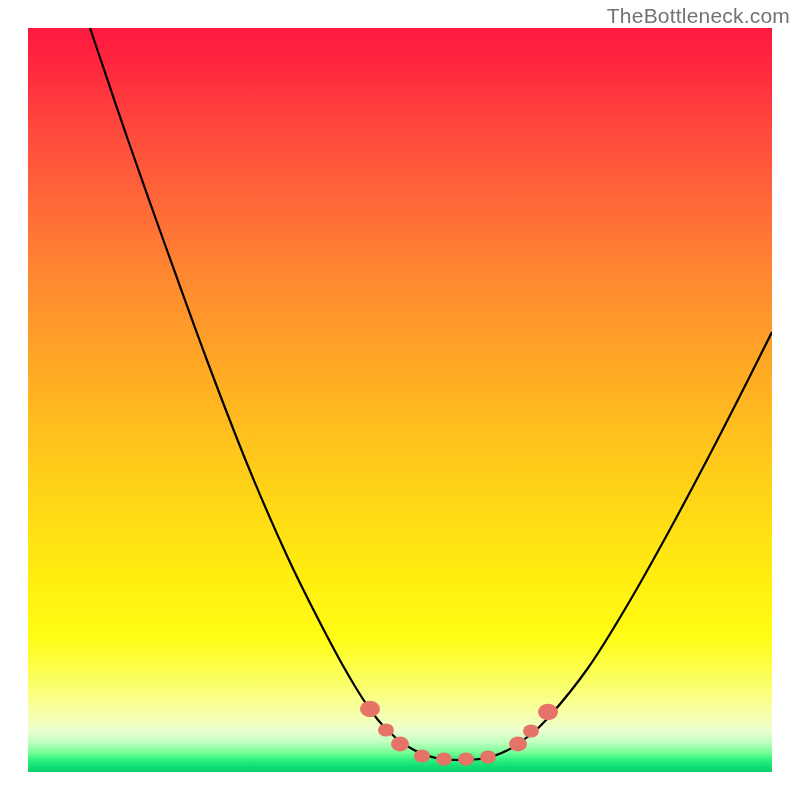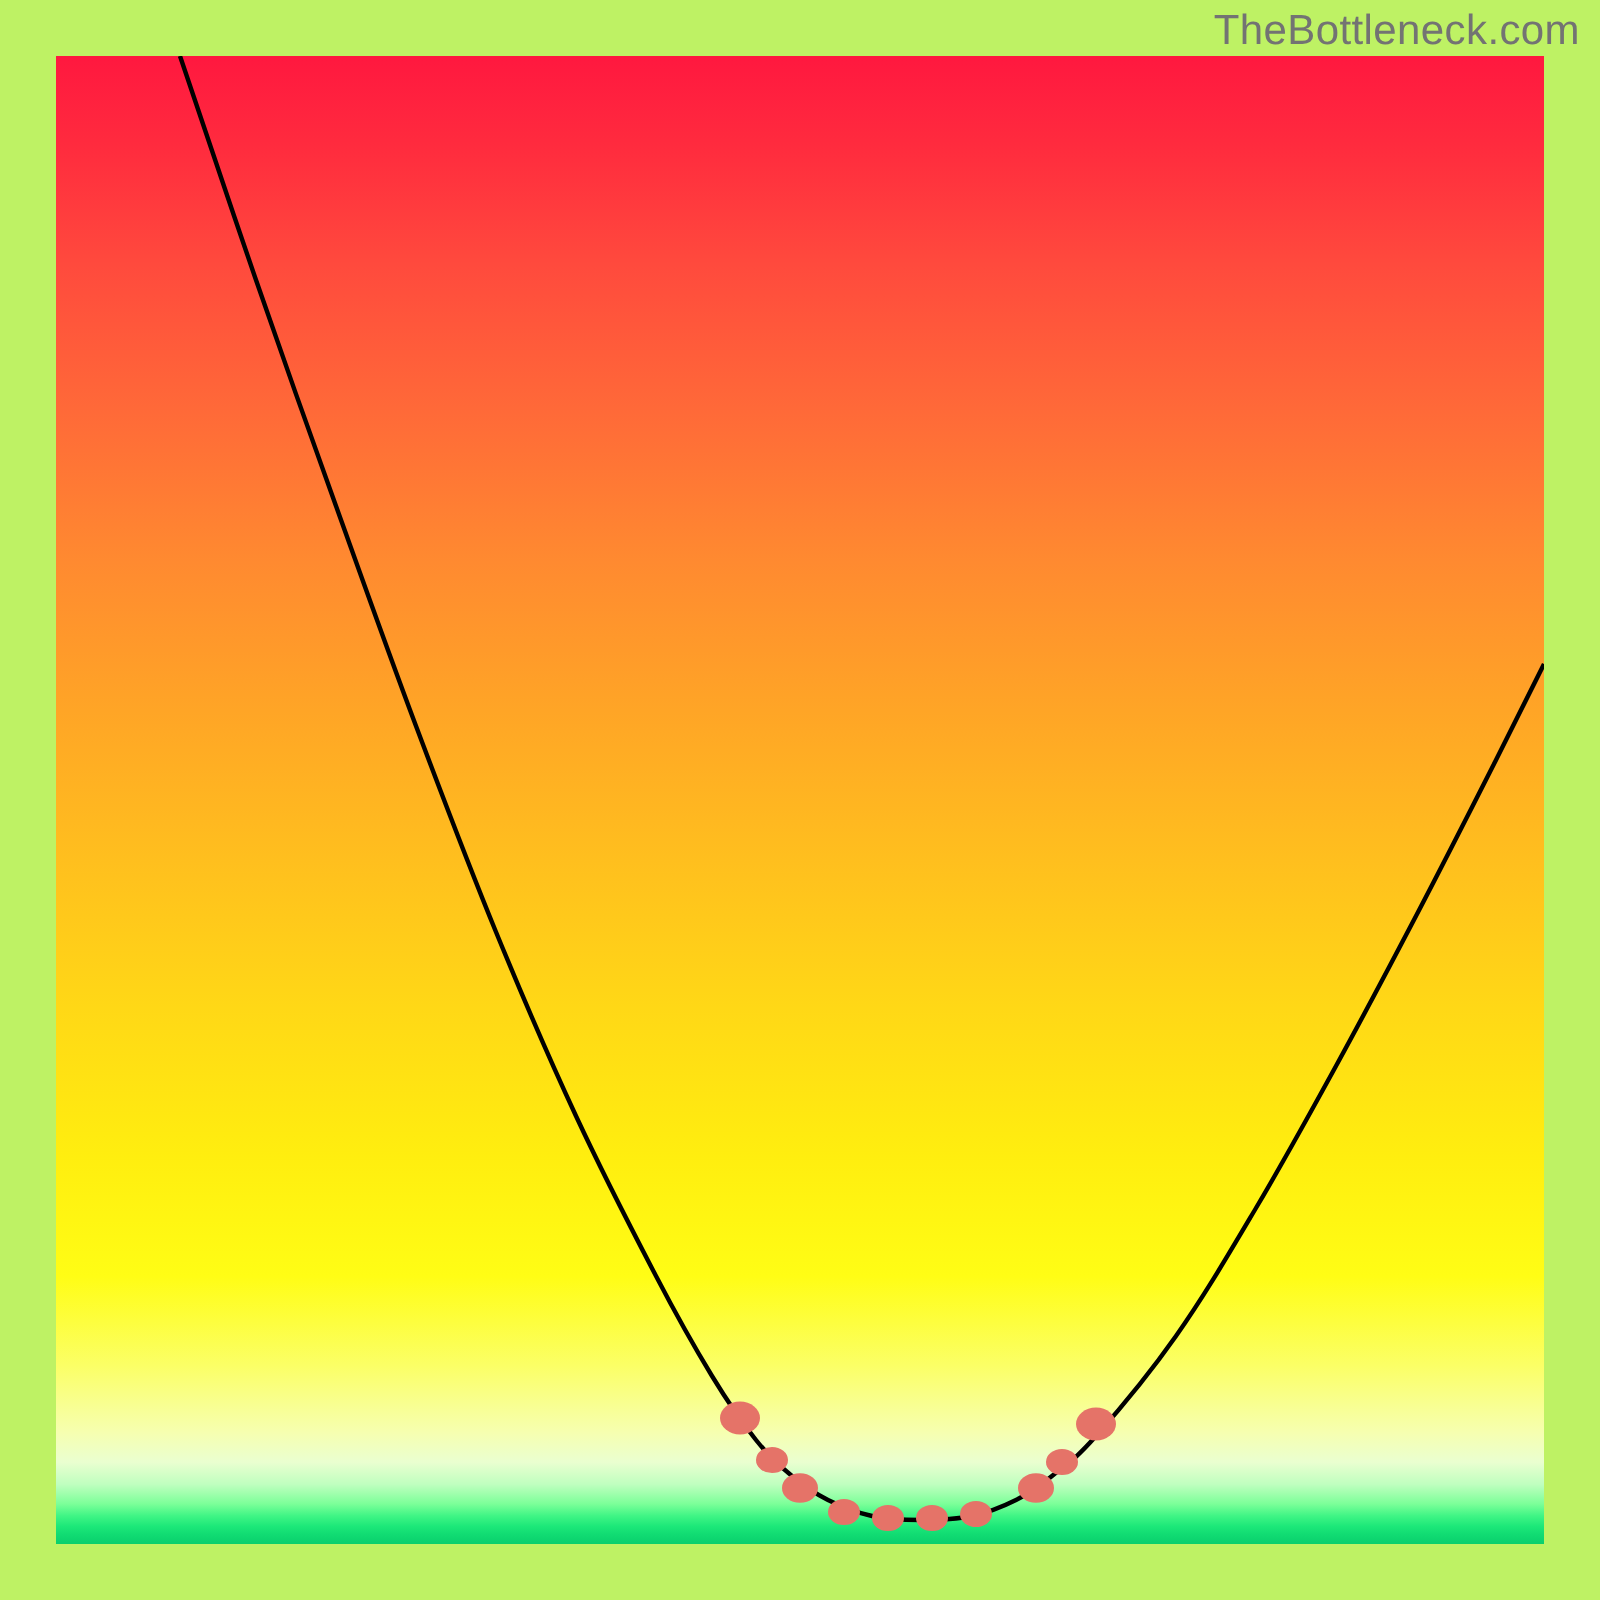--- a/index.html
+++ b/index.html
@@ -10,21 +10,21 @@
     overflow: hidden;
     background: #000;
     font-family: Arial, Helvetica, sans-serif;
   }
   .frame {
     position: absolute;
     left: 0;
     top: 0;
     width: 800px;
     height: 800px;
-    background: #bef264;
+    background: #ffffff;
   }
   .plot-area {
     position: absolute;
     left: 28px;
     top: 28px;
     width: 744px;
     height: 744px;
     overflow: hidden;
   }
   .gradient-bg {

